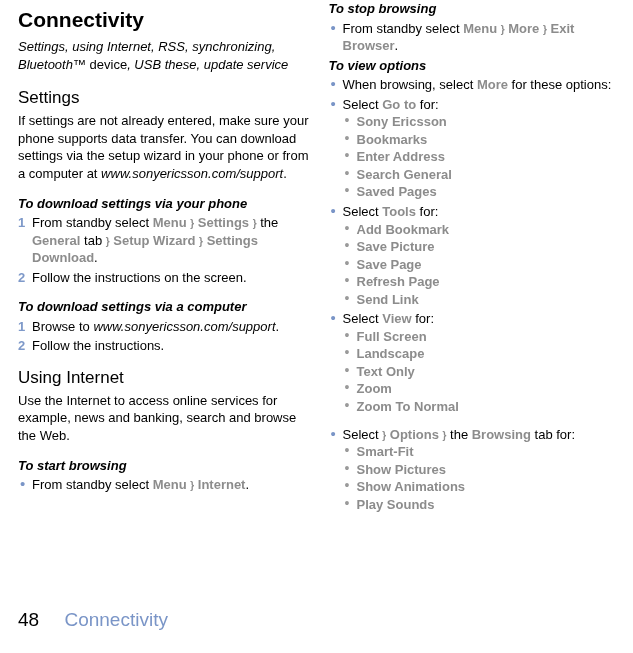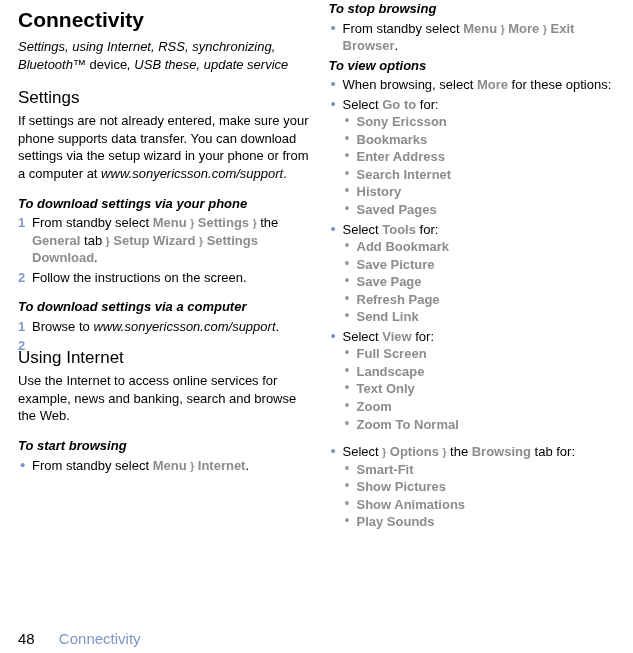--- a/index.html
+++ b/index.html
@@ -96,23 +96,23 @@
     left: 2px;
     top: 0;
     color: #9a9a9a;
     font-size: 14px;
     line-height: 1;
   }
   .sublist-item { color: #8c8c8c; font-weight: bold; }
   .sec-gap { margin-bottom: 10px; }
   .footer {
     position: absolute;
-    bottom: 4px;
+    bottom: 20px;
     left: 18px;
-    font-size: 15px;
+    font-size: 19px;
   }
   .footer .pnum { color: #000; }
   .footer .pname { color: #7a95c7; margin-left: 20px; }
 </style>
 </head>
 <body>
 
 <div class="page">
   <div class="col col-left">
     <h1>Connectivity</h1>
@@ -129,21 +129,21 @@
     <ol class="num">
       <li><span class="n">1</span>
         <span>From standby select </span><span class="gray">Menu</span> <span class="arrow">}</span> <span class="gray">Settings</span> <span class="arrow">}</span><span> the </span><span class="gray">General</span><span> tab </span><span class="arrow">}</span> <span class="gray">Setup Wizard</span> <span class="arrow">}</span> <span class="gray">Settings Download</span><span>.</span>
       </li>
       <li><span class="n">2</span><span>Follow the instructions on the screen.</span></li>
     </ol>
 
     <p class="sub-h">To download settings via a computer</p>
     <ol class="num">
       <li><span class="n">1</span><span>Browse to </span><span class="site-i">www.sonyericsson.com/support</span><span>.</span></li>
-      <li><span class="n">2</span></li>
+      <li><span class="n">2</span><span>Follow the instructions.</span></li>
     </ol>
 
     <h2>Using Internet</h2>
     <p class="body-p">Use the Internet to access online services for example, news and banking, search and browse the Web.</p>
 
     <p class="sub-h">To start browsing</p>
     <ul class="bul">
       <li><span>From standby select </span><span class="gray">Menu</span> <span class="arrow">}</span> <span class="gray">Internet</span><span>.</span></li>
     </ul>
   </div>
@@ -155,22 +155,21 @@
     </ul>
 
     <p class="sub-h">To view options</p>
     <ul class="bul">
       <li><span>When browsing, select </span><span class="gray">More</span><span> for these options:</span></li>
       <li><span>Select </span><span class="gray">Go to</span><span> for:</span>
         <ul id="goto-ul">
             <li><span class="sublist-item">Sony Ericsson</span></li>
             <li><span class="sublist-item">Bookmarks</span></li>
             <li><span class="sublist-item">Enter Address</span></li>
-            <li><span class="sublist-item">Search Internet</span></li>
-            <li><span class="sublist-item">History</span></li>
+            <li><span class="sublist-item">Search General</span></li>
             <li><span class="sublist-item">Saved Pages</span></li>
           </ul>
       </li>
     </ul>
     <ul class="bul" style="margin-top:2px">
       <li><span>Select </span><span class="gray">Tools</span><span> for:</span>
         <ul id="tools-ul">
             <li><span class="sublist-item">Add Bookmark</span></li>
             <li><span class="sublist-item">Save Picture</span></li>
             <li><span class="sublist-item">Save Page</span></li>

